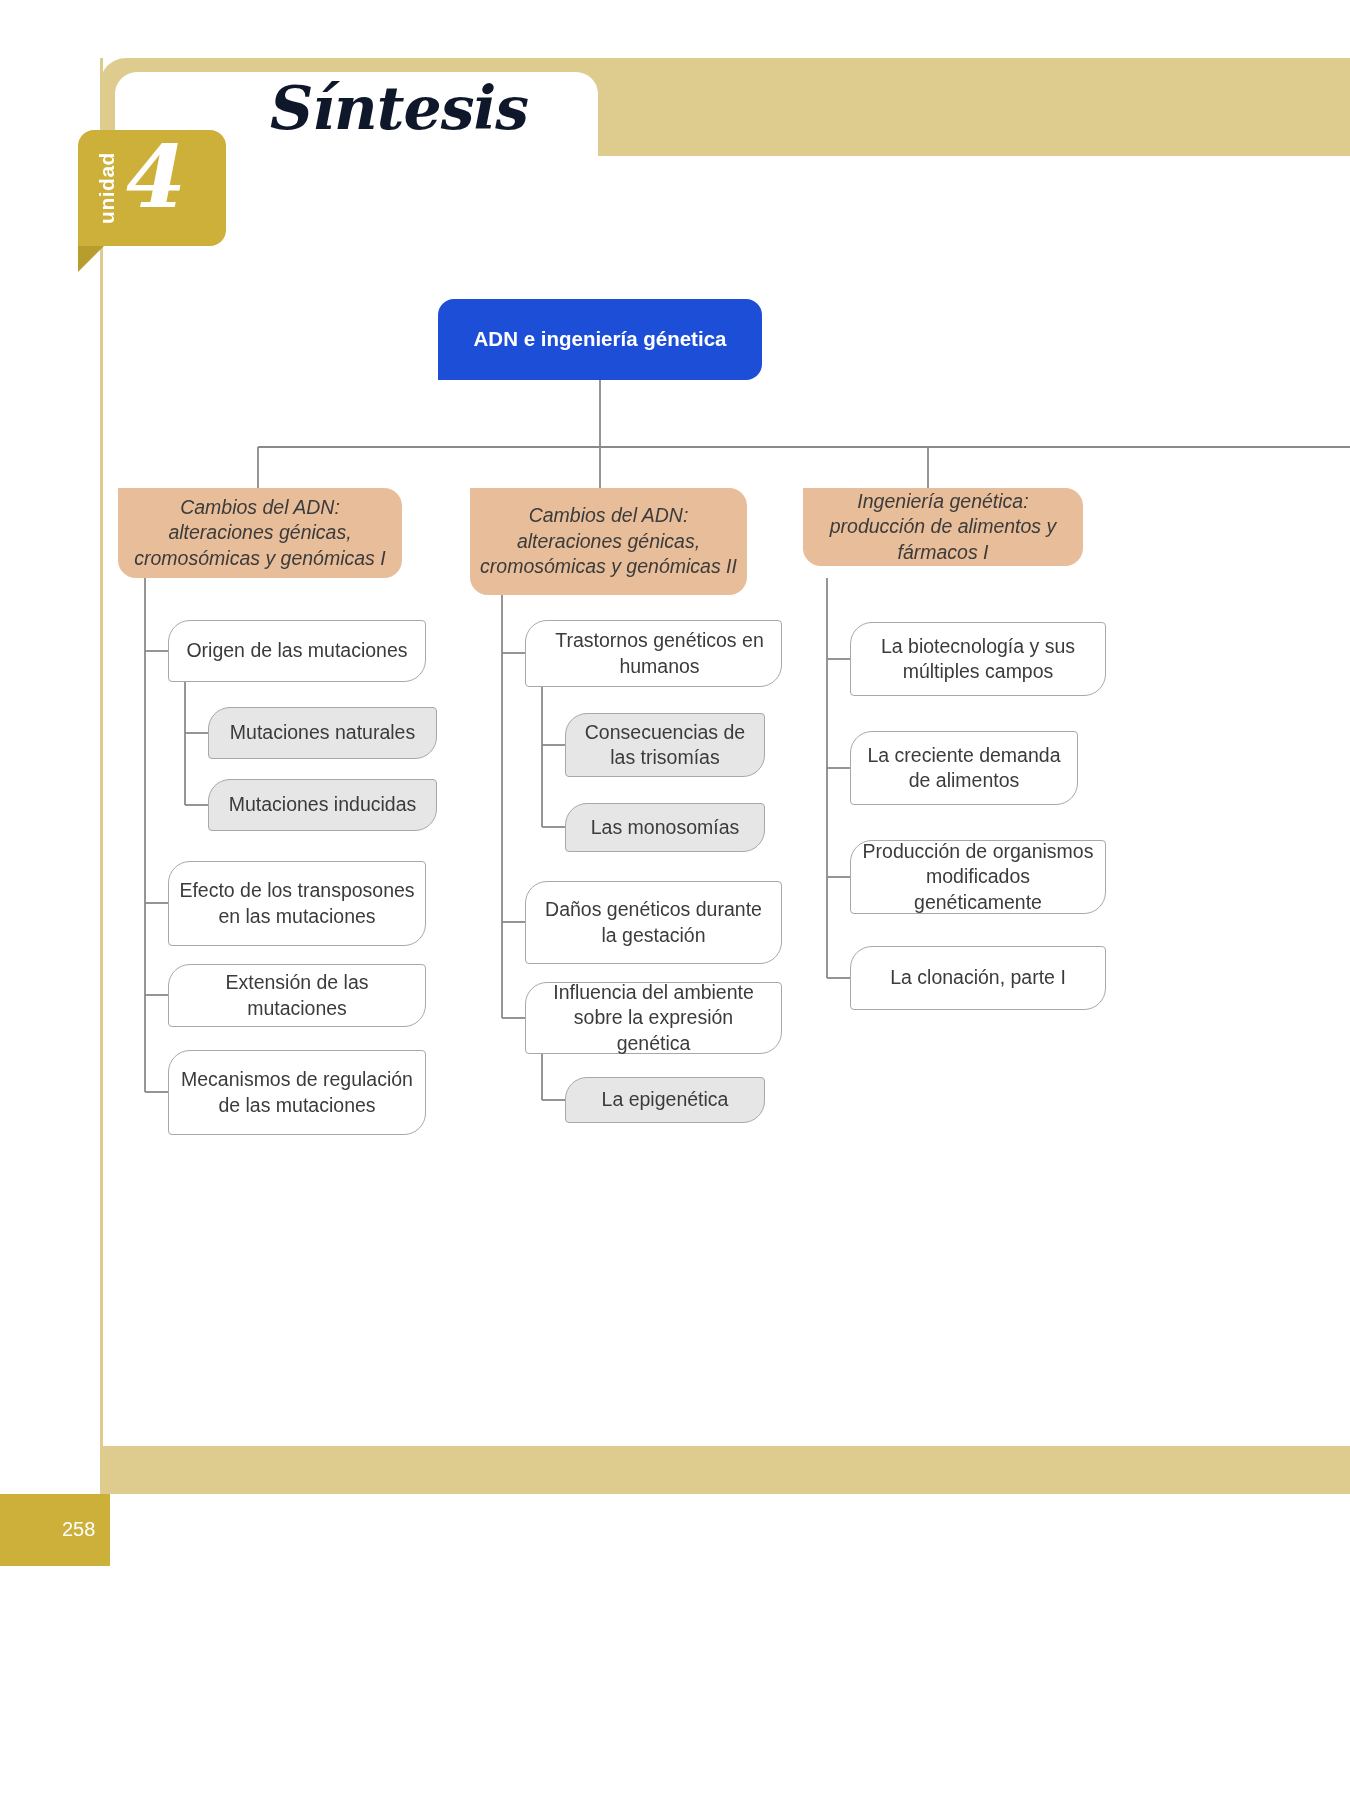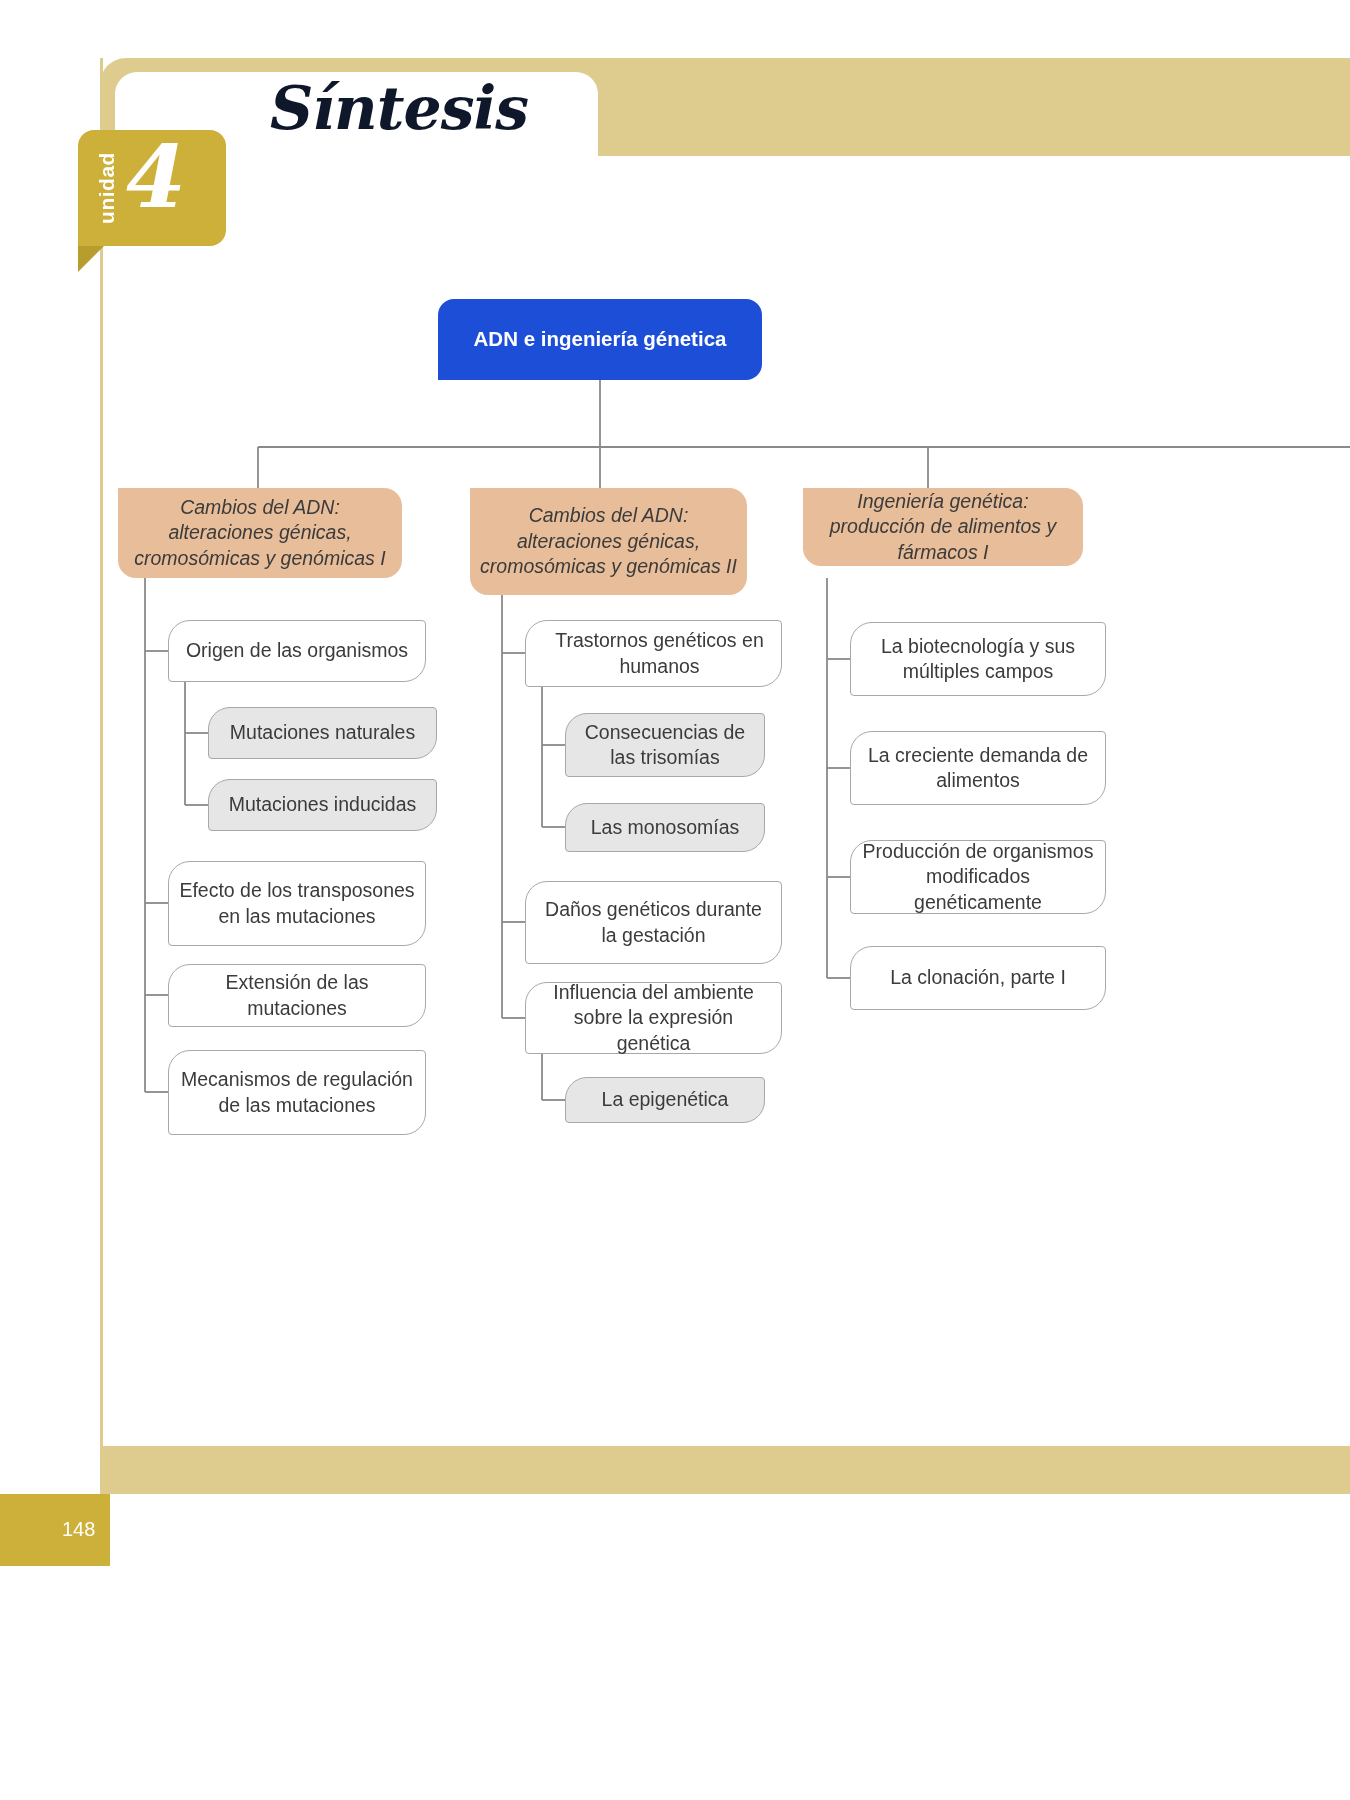--- a/index.html
+++ b/index.html
@@ -284,21 +284,21 @@
       <span class="label">Cambios del ADN: alteraciones génicas, cromosómicas y genómicas I</span>
     </div>
     <div class="node lvl2" style="left:470px; top:488px; width:277px; height:107px;justify-content:center;">
       <span class="label">Cambios del ADN: alteraciones génicas, cromosómicas y genómicas II</span>
     </div>
     <div class="node lvl2" style="left:803px; top:488px; width:280px; height:78px;">
       <span class="label">Ingeniería genética: producción de alimentos y fármacos I</span>
     </div>
 
     <div class="node lvl3" style="left:168px; top:620px; width:258px; height:62px;">
-      <span class="label">Origen de las organismos</span>
+      <span class="label">Origen de las mutaciones</span>
     </div>
     <div class="node lvl4" style="left:208px; top:707px; width:229px; height:52px;">
       <span class="label">Mutaciones naturales</span>
     </div>
     <div class="node lvl4" style="left:208px; top:779px; width:229px; height:52px;">
       <span class="label">Mutaciones inducidas</span>
     </div>
     <div class="node lvl3" style="left:168px; top:861px; width:258px; height:85px;">
       <span class="label">Efecto de los transposones en las mutaciones</span>
     </div>
@@ -324,29 +324,29 @@
     <div class="node lvl3" style="left:525px; top:982px; width:257px; height:72px;">
       <span class="label">Influencia del ambiente sobre la expresión genética</span>
     </div>
     <div class="node lvl4" style="left:565px; top:1077px; width:200px; height:46px;">
       <span class="label">La epigenética</span>
     </div>
 
     <div class="node lvl3" style="left:850px; top:622px; width:256px; height:74px;">
       <span class="label">La biotecnología y sus múltiples campos</span>
     </div>
-    <div class="node lvl3" style="left:850px; top:731px; width:256px; height:74px;">
+    <div class="node lvl3" style="left:850px; top:731px; width:228px; height:74px;">
       <span class="label">La creciente  demanda de alimentos</span>
     </div>
     <div class="node lvl3" style="left:850px; top:840px; width:256px; height:74px;">
       <span class="label">Producción de organismos modificados genéticamente</span>
     </div>
     <div class="node lvl3" style="left:850px; top:946px; width:256px; height:64px;">
       <span class="label">La clonación, parte I</span>
     </div>
 
   </div>
 
   <div class="footer-band"></div>
   <div class="page-num-block"></div>
-  <div class="page-num">148</div>
+  <div class="page-num">258</div>
 
 </div>
 
 </body></html>

